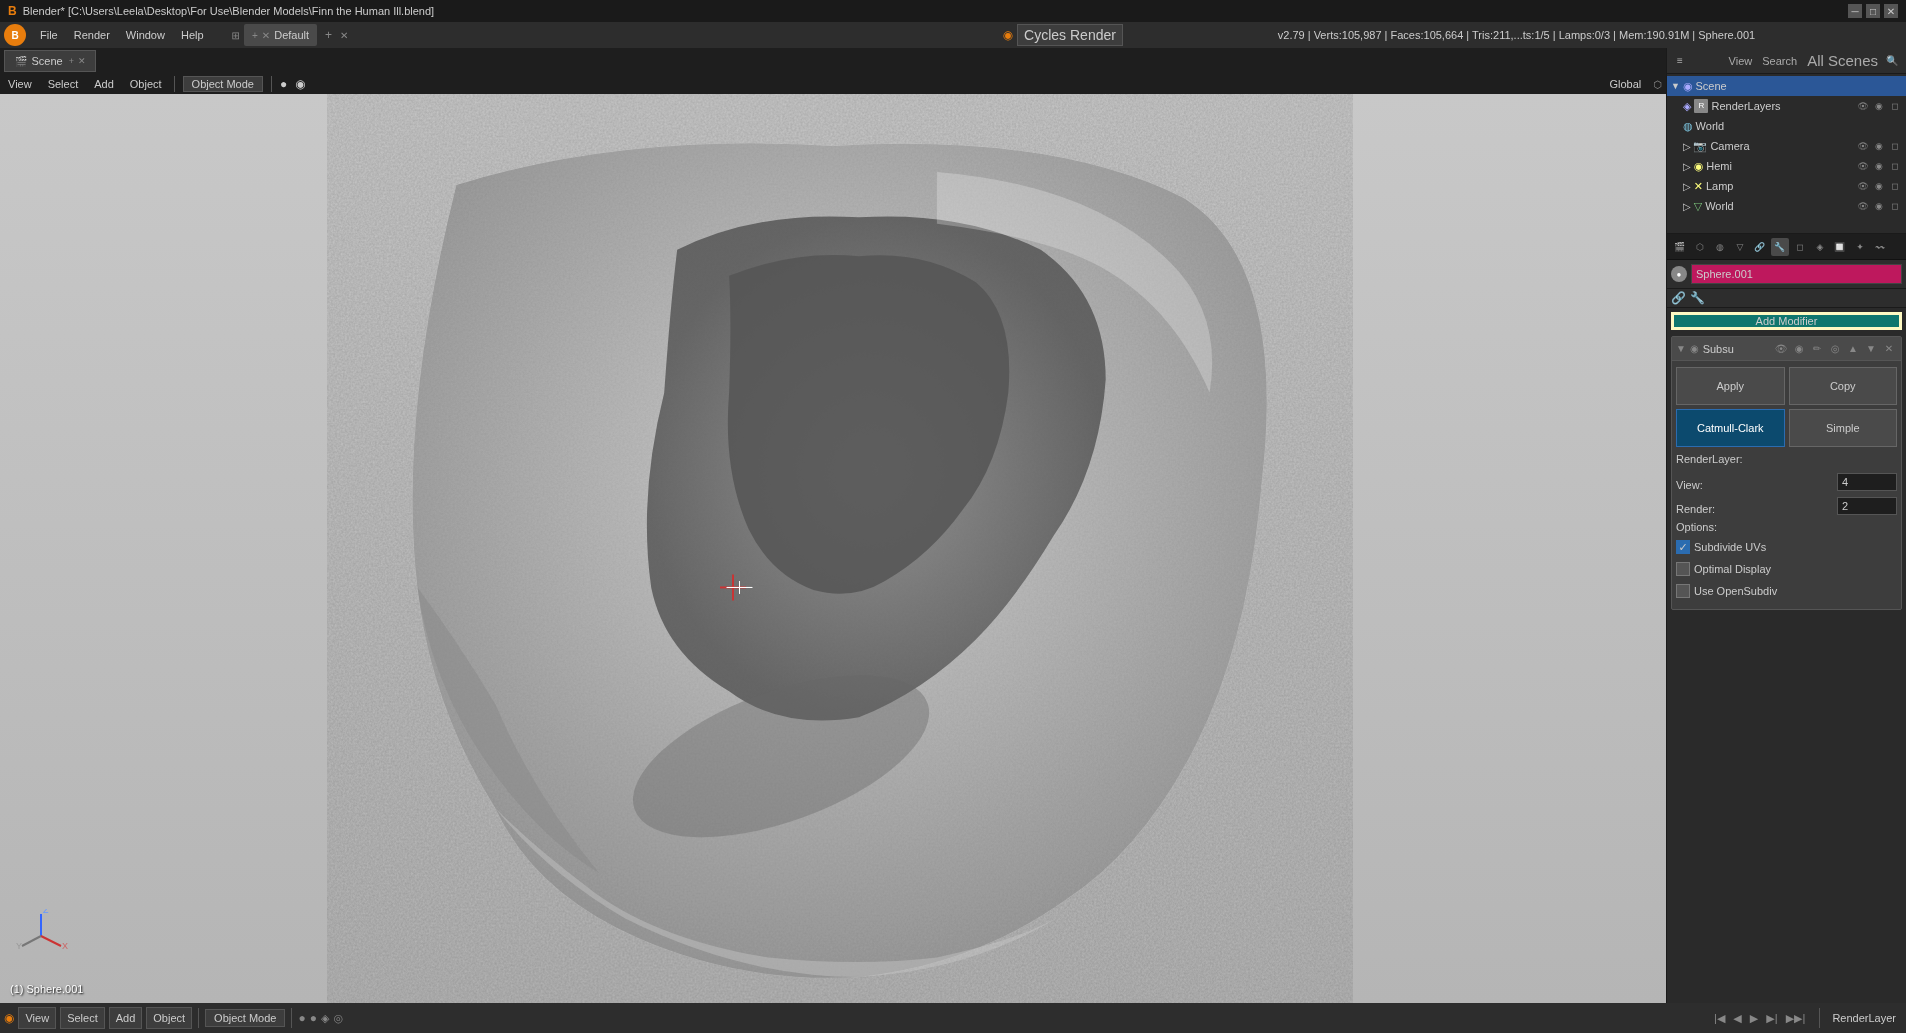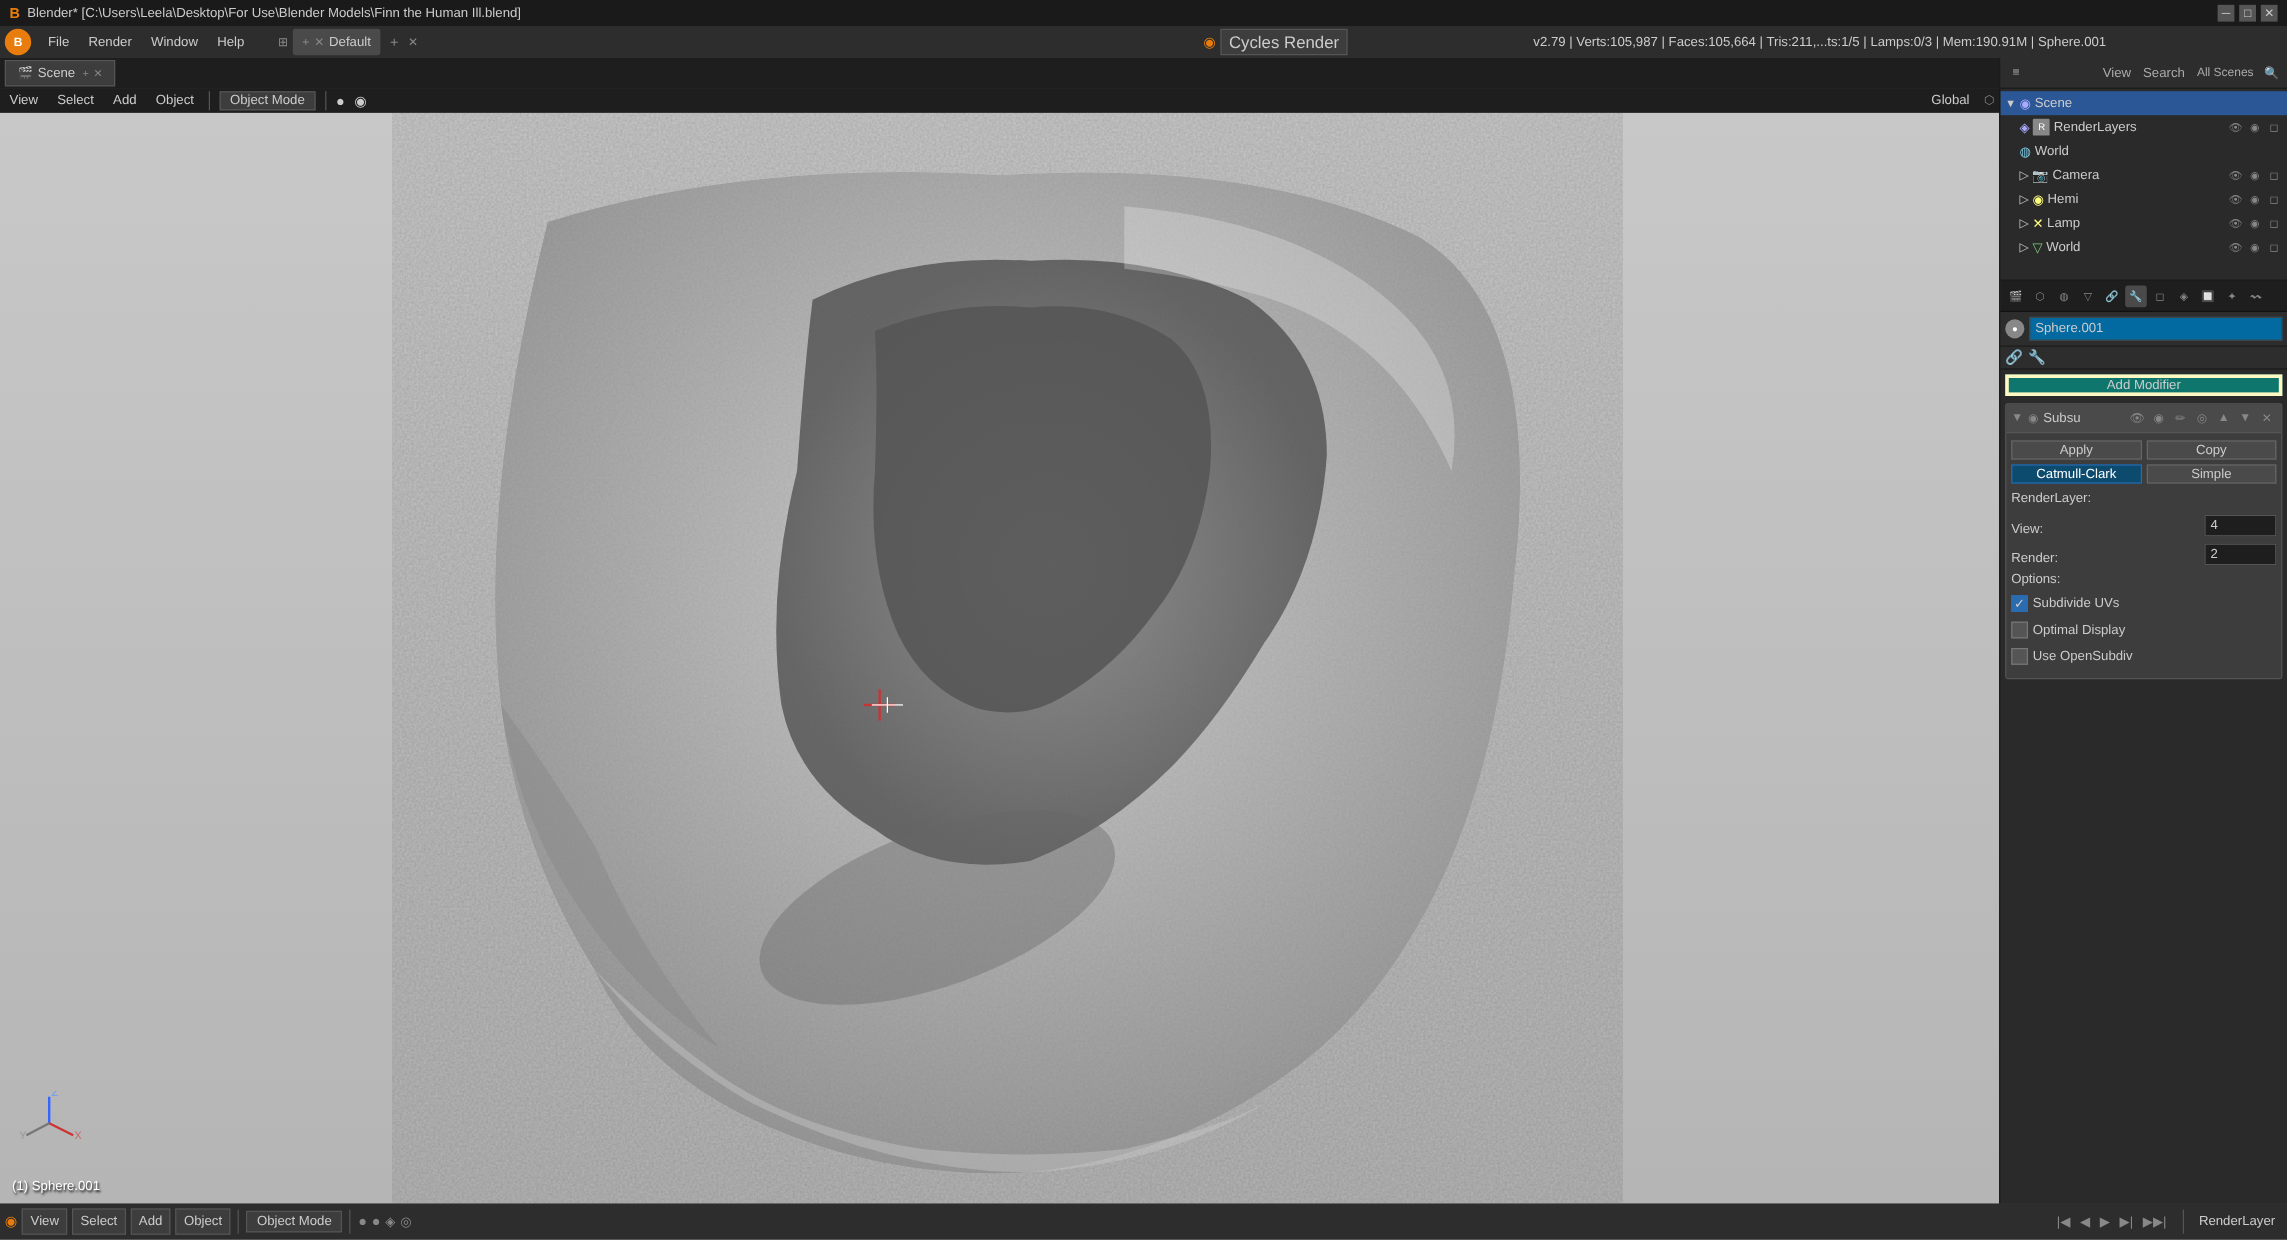--- a/index.html
+++ b/index.html
@@ -232,21 +232,21 @@
       background: #888;
       border-radius: 50%;
       display: flex;
       align-items: center;
       justify-content: center;
       color: white;
       font-size: 8px;
     }
     #obj-name {
       flex: 1;
-      background: #0369a1;
+      background: #be185d;
       border: 1px solid #444;
       color: #cccccc;
       font-size: 11px;
       padding: 2px 4px;
       height: 20px;
     }
 
     
     #modifier-section {
       padding: 4px;
@@ -303,21 +303,21 @@
     #modifier-card-body {
       padding: 6px 4px;
     }
     .mod-row {
       display: flex;
       gap: 4px;
       margin-bottom: 4px;
     }
     .mod-btn {
       flex: 1;
-      height: 16px;
+      height: 38px;
       background: #4a4a4a;
       border: 1px solid #666;
       color: #cccccc;
       font-size: 11px;
       cursor: pointer;
       display: flex;
       align-items: center;
       justify-content: center;
     }
     .mod-btn.active {
@@ -582,21 +582,21 @@
 
 <div id="right-panel">
 
   <div id="right-panel-toolbar">
 
     <button class="rp-toolbar-btn">≡</button>
     <span style="flex:1;"></span>
 
     <span style="font-size:11px; color:#aaa; cursor:pointer; padding:0 4px;">View</span>
     <span style="font-size:11px; color:#aaa; cursor:pointer; padding:0 4px;">Search</span>
-    <span style="font-size:10px; color:#aaa; cursor:pointer; padding:0 4px;">All Scenes</span>
+    <span style="font-size:15px; color:#aaa; cursor:pointer; padding:0 4px;">All Scenes</span>
     <button class="rp-toolbar-btn">🔍</button>
   </div>
 
   <div id="outliner">
     <div id="outliner-content">
 
       <div class="outliner-row selected">
         <span style="color:#ccc; font-size:9px;">▼</span>
         <span style="color:#aaaaff; font-size:11px;">◉</span>
         <span class="outliner-label">Scene</span>

